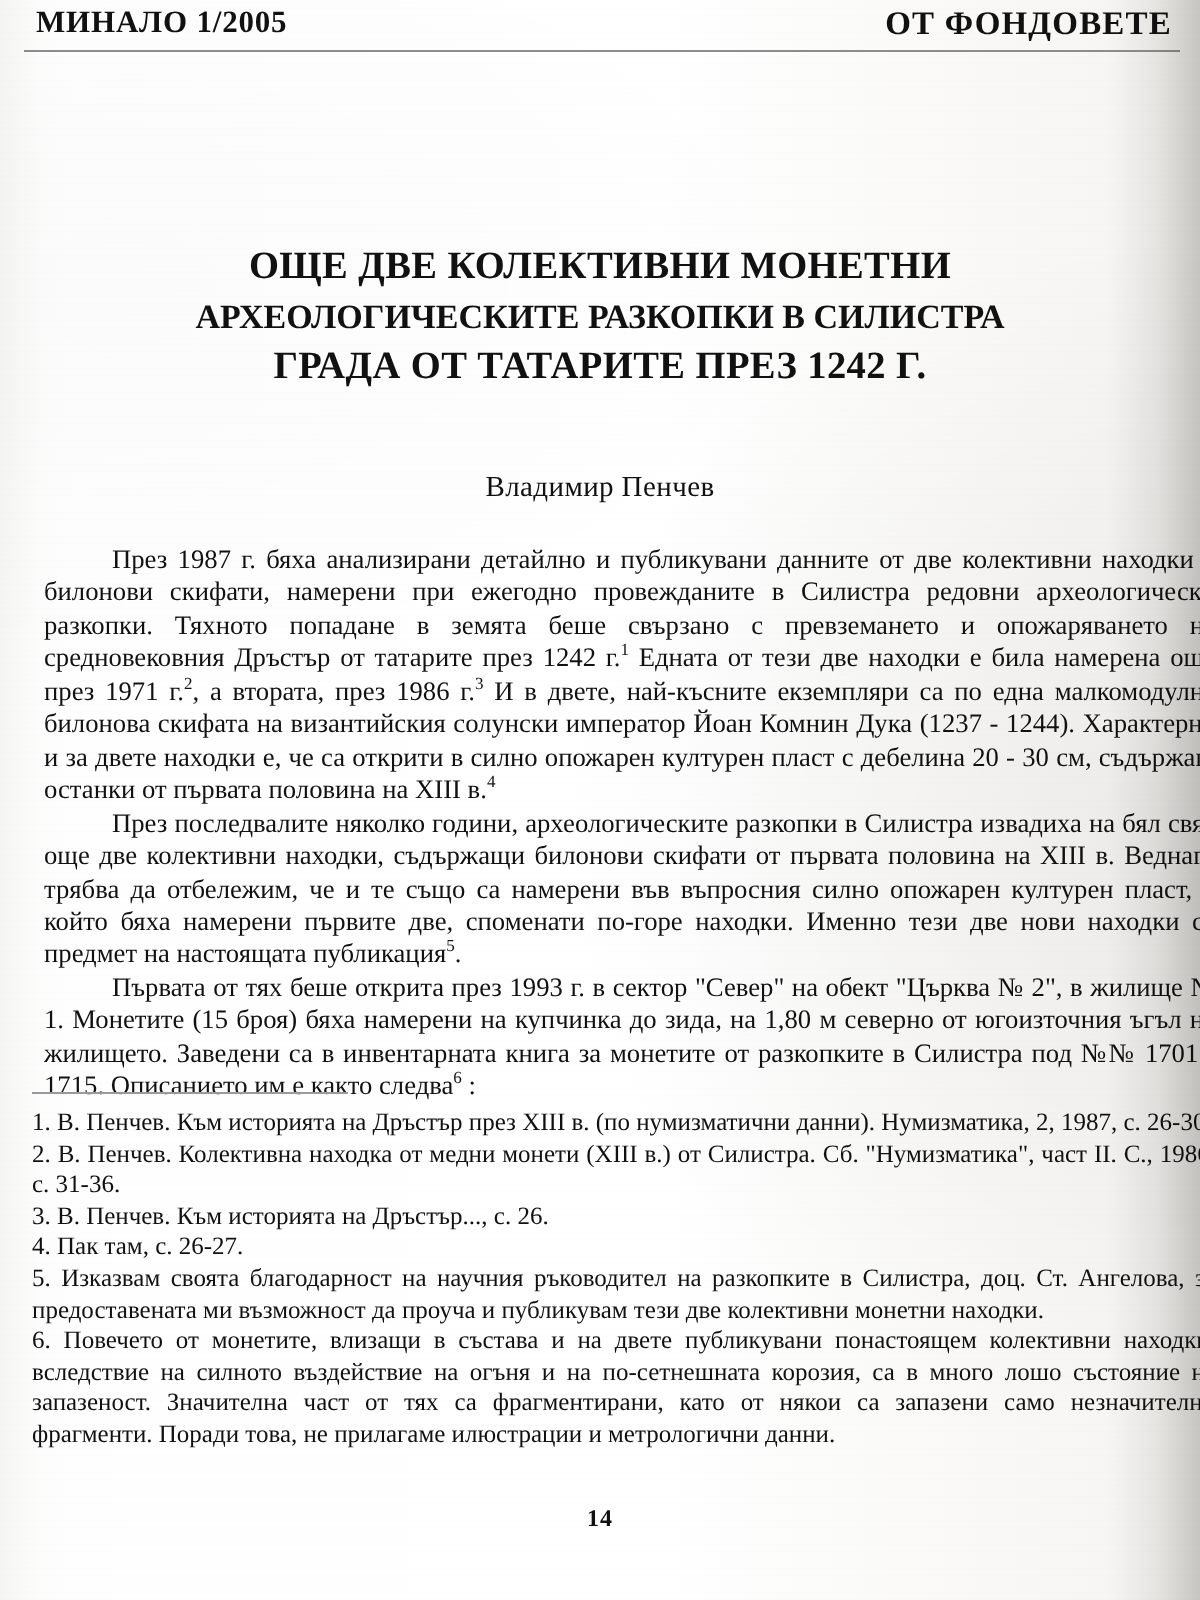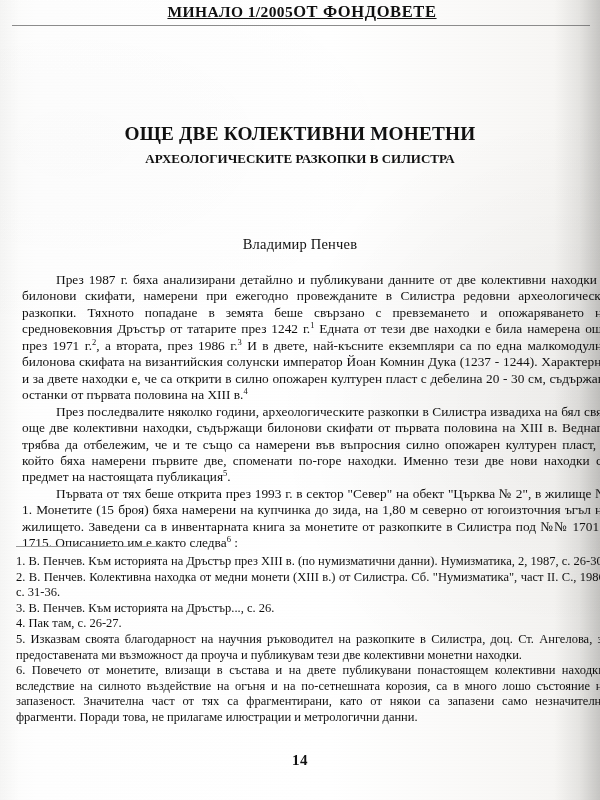--- a/index.html
+++ b/index.html
@@ -31,22 +31,21 @@
 
   
   .runhead {
     position: absolute;
     top: 4px;
     left: 18px;
     right: 14px;
     height: 22px;
     display: flex;
     align-items: flex-start;
-    justify-content: center;
-    text-decoration: underline;
+    justify-content: space-between;
   }
   .runhead-left,
   .runhead-right {
     font-weight: bold;
     font-size: 15.5px;
     letter-spacing: 0.4px;
     white-space: nowrap;
     line-height: 1;
   }
   .runhead-right {
@@ -68,21 +67,21 @@
     top: 108px;
     left: 30px;
     width: 540px;
     text-align: center;
     font-weight: bold;
     font-size: 19.3px;
     line-height: 25.2px;
     letter-spacing: 0.2px;
   }
   .title .tline { display: block; white-space: nowrap; }
-  .title .tline.wide { letter-spacing: 0px; font-size: 13px; }
+  .title .tline.wide { letter-spacing: 0px; font-size: 17px; }
 
   .byline {
     position: absolute;
     top: 236px;
     left: 0;
     width: 600px;
     text-align: center;
     font-size: 14.5px;
     letter-spacing: 0.2px;
   }
@@ -133,21 +132,21 @@
     text-indent: 0;
   }
 
   
   .folio {
     position: absolute;
     top: 752px;
     left: 0;
     width: 600px;
     text-align: center;
-    font-size: 15px;
+    font-size: 12px;
     font-weight: bold;
     letter-spacing: 0.5px;
   }
 
   
   .edge-shadow {
     position: absolute;
     top: 0;
     right: 0;
     width: 46px;
@@ -180,20 +179,21 @@
 
   <div class="runhead">
     <span class="runhead-left">МИНАЛО  1/2005</span>
     <span class="runhead-right">ОТ ФОНДОВЕТЕ</span>
   </div>
   <div class="runhead-rule"></div>
 
   <h1 class="title">
     <span class="tline">ОЩЕ ДВЕ КОЛЕКТИВНИ МОНЕТНИ</span>
     <span class="tline wide">АРХЕОЛОГИЧЕСКИТЕ РАЗКОПКИ В СИЛИСТРА</span>
+    <span class="tline">ГРАДА ОТ ТАТАРИТЕ ПРЕЗ 1242 Г.</span>
   </h1>
 
   <div class="byline">Владимир Пенчев</div>
 
   <div class="body">
     <p>През 1987 г. бяха анализирани детайлно и публикувани данните от две колективни находки с билонови скифати, намерени при ежегодно провежданите в Силистра редовни археологически разкопки. Тяхното попадане в земята беше свързано с превземането и опожаряването на средновековния Дръстър от татарите през 1242 г.<sup>1</sup> Едната от тези две находки е била намерена още през 1971 г.<sup>2</sup>, а втората, през 1986 г.<sup>3</sup> И в двете, най-късните екземпляри са по една малкомодулна билонова скифата на византийския солунски император Йоан Комнин Дука (1237 - 1244). Характерно и за двете находки е, че са открити в силно опожарен културен пласт с дебелина 20 - 30 см, съдържащ останки от първата половина на XIII в.<sup>4</sup></p>
     <p>През последвалите няколко години, археологическите разкопки в Силистра извадиха на бял свят още две колективни находки, съдържащи билонови скифати от първата половина на XIII в. Веднага трябва да отбележим, че и те също са намерени във въпросния силно опожарен културен пласт, в който бяха намерени първите две, споменати по-горе находки. Именно тези две нови находки са предмет на настоящата публикация<sup>5</sup>.</p>
     <p>Първата от тях беше открита през 1993 г. в сектор "Север" на обект "Църква № 2", в жилище № 1. Монетите (15 броя) бяха намерени на купчинка до зида, на 1,80 м северно от югоизточния ъгъл на жилището. Заведени са в инвентарната книга за монетите от разкопките в Силистра под №№ 1701 - 1715. Описанието им е както следва<sup>6</sup> :</p>
   </div>
 

